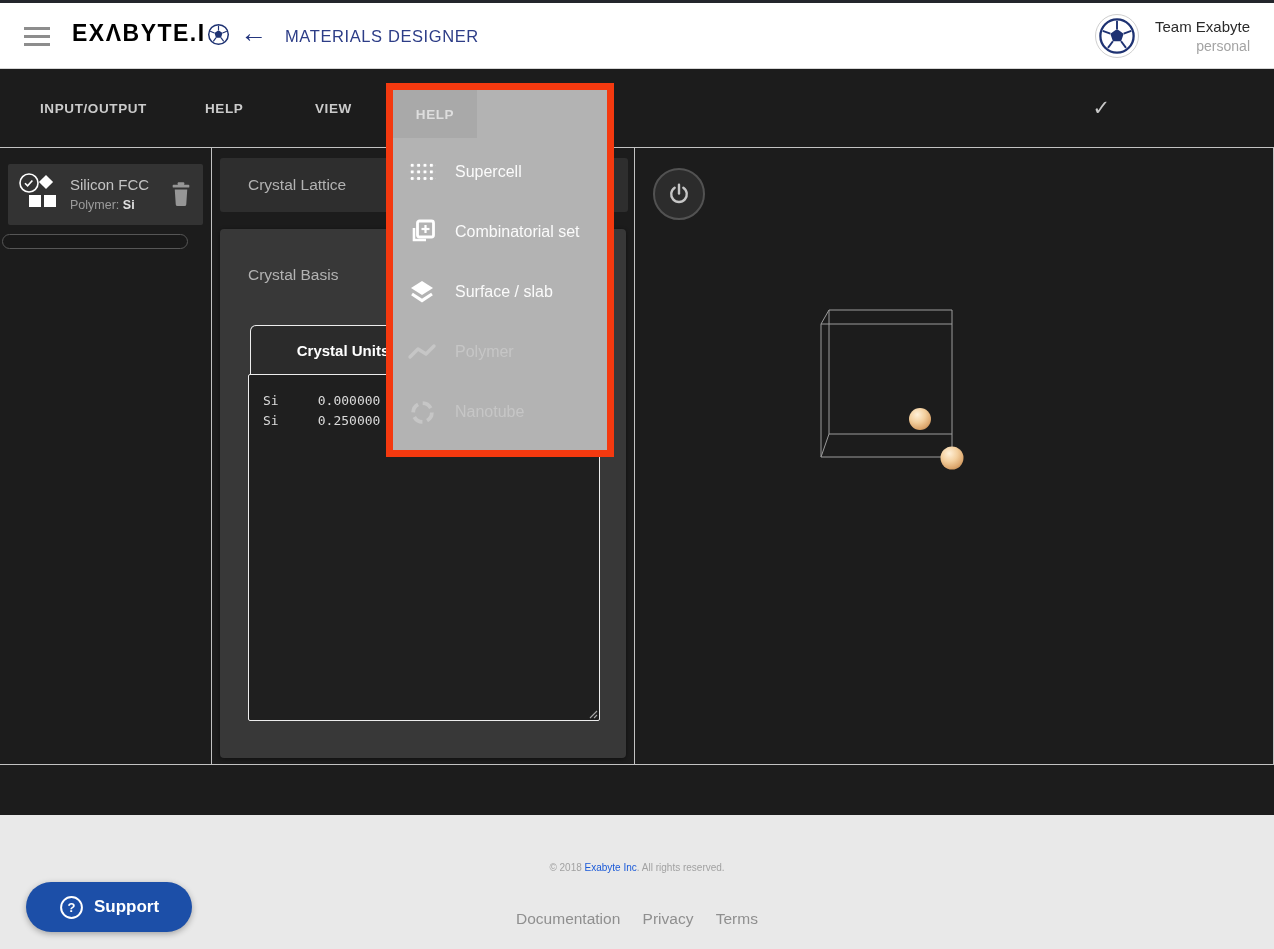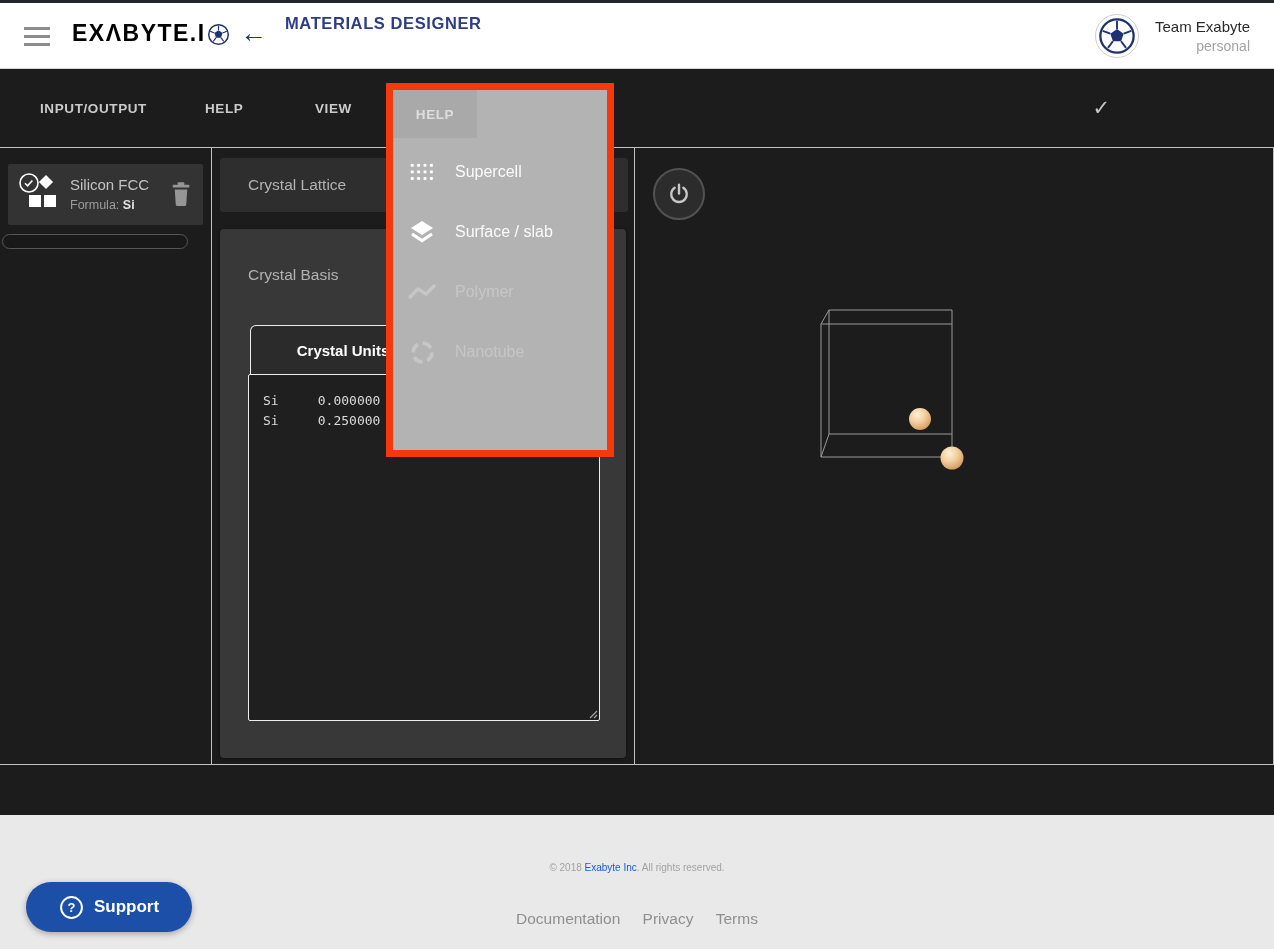--- a/index.html
+++ b/index.html
@@ -8,21 +8,21 @@
   .screen { position:relative; width:1274px; height:949px; overflow:hidden; background:#1c1c1c; }
 
   
   .top-strip { position:absolute; left:0; top:0; width:1274px; height:3px; background:#23262c; }
   .header { position:absolute; left:0; top:3px; width:1274px; height:66px; background:#ffffff; border-bottom:1px solid #d6d6d6; }
   .hamburger { position:absolute; left:24px; top:24px; width:26px; height:20px; cursor:pointer; }
   .hamburger span { display:block; height:3.4px; background:#8d8d8d; margin-bottom:4.4px; }
   .logo { position:absolute; left:72px; top:17px; display:flex; align-items:center; color:#000000; font-size:23px; font-weight:bold; letter-spacing:1.5px; }
   .logo svg { margin-left:1px; margin-top:2px; }
   .back-arrow { position:absolute; left:240px; top:15px; font-size:27px; color:#24367e; cursor:pointer; }
-  .app-title { position:absolute; left:285px; top:11px; font-size:16.5px; letter-spacing:0.6px; color:#2d3d87; font-weight:700;text-align:center; }
+  .app-title { position:absolute; left:285px; top:24px; font-size:16.5px; letter-spacing:0.6px; color:#2d3d87; font-weight:400;text-align:center; }
   .account { position:absolute; right:24px; top:11px; display:flex; align-items:center;text-align:right; }
   .avatar-ring { width:44px; height:44px; border-radius:50%; border:1px solid #cfcfcf; display:flex; align-items:center; justify-content:center; margin-right:16px; }
   .account-text .name { font-size:15px; color:#2b2b2b; margin-bottom:3px; }
   .account-text .type { font-size:14px; color:#a3a3a3; }
 
   
   .menubar { position:absolute; left:0; top:69px; width:1138px; height:78px; background:#1c1c1c; }
   .menu-item { position:absolute; top:0; height:78px; display:flex; align-items:center; font-size:13.5px; font-weight:bold; letter-spacing:0.6px; color:#cbcbcb; cursor:pointer; }
   .menu-confirm { position:absolute; right:28px; top:0; height:78px; display:flex; align-items:center; font-size:21px; color:#c8c8c8; cursor:pointer; }
 
@@ -141,21 +141,21 @@
       <div class="material-card">
         <svg class="material-icon" width="46" height="46" viewBox="0 0 46 46">
           <rect x="25" y="6" width="10" height="10" transform="rotate(45 30 11)" fill="#ffffff"></rect>
           <rect x="13" y="24" width="12" height="12" fill="#ffffff"></rect>
           <rect x="28" y="24" width="12" height="12" fill="#ffffff"></rect>
           <circle cx="13" cy="12" r="9" fill="#333333" stroke="#ffffff" stroke-width="1.6"></circle>
           <path d="M9 12.3 l2.6 2.6 4.8-5.4" fill="none" stroke="#ffffff" stroke-width="1.6"></path>
         </svg>
         <div class="material-name">Silicon FCC</div>
         <div class="material-formula">
-          <span>Formula:</span>
+          <span>Polymer:</span>
           <b>Si</b>
         </div>
         <svg class="trash-btn" width="20" height="26" viewBox="0 0 24 30">
           <rect x="8" y="1" width="8" height="3.4" rx="1" fill="#969696"></rect>
           <rect x="2" y="4" width="20" height="3.2" rx="1" fill="#969696"></rect>
           <path d="M4.5 9.5 h15 l-1.2 18 a2 2 0 0 1 -2 1.8 h-8.6 a2 2 0 0 1 -2 -1.8 z" fill="#969696"></path>
         </svg>
       </div>
       <div class="sidebar-scrollbar"></div>
     </div>
@@ -234,20 +234,31 @@
     </div>
     <div class="adv-list">
 
       <div class="adv-item">
         <span class="icon-box">
             <span class="dot-grid"></span>
           </span>
         <span>Supercell</span>
       </div>
 
+      <div class="adv-item">
+        <span class="icon-box">
+          <svg width="28" height="28" viewBox="0 0 28 28">
+            <path d="M6 10 v12 h12" fill="none" stroke="#ffffff" stroke-width="2.6"></path>
+            <rect x="9.5" y="3" width="16" height="16" rx="2" fill="none" stroke="#ffffff" stroke-width="2.8"></rect>
+            <line x1="17.5" y1="7" x2="17.5" y2="15" stroke="#ffffff" stroke-width="2.2"></line>
+            <line x1="13.5" y1="11" x2="21.5" y2="11" stroke="#ffffff" stroke-width="2.2"></line>
+          </svg>
+        </span>
+        <span>Combinatorial set</span>
+      </div>
 
       <div class="adv-item">
         <span class="icon-box">
           <svg width="28" height="28" viewBox="0 0 28 28">
             <polygon points="14,3 25,10 14,17 3,10" fill="#ffffff"></polygon>
             <path d="M4 16 L14 22.5 L24 16" fill="none" stroke="#ffffff" stroke-width="3.2"></path>
           </svg>
         </span>
         <span>Surface / slab</span>
       </div>

